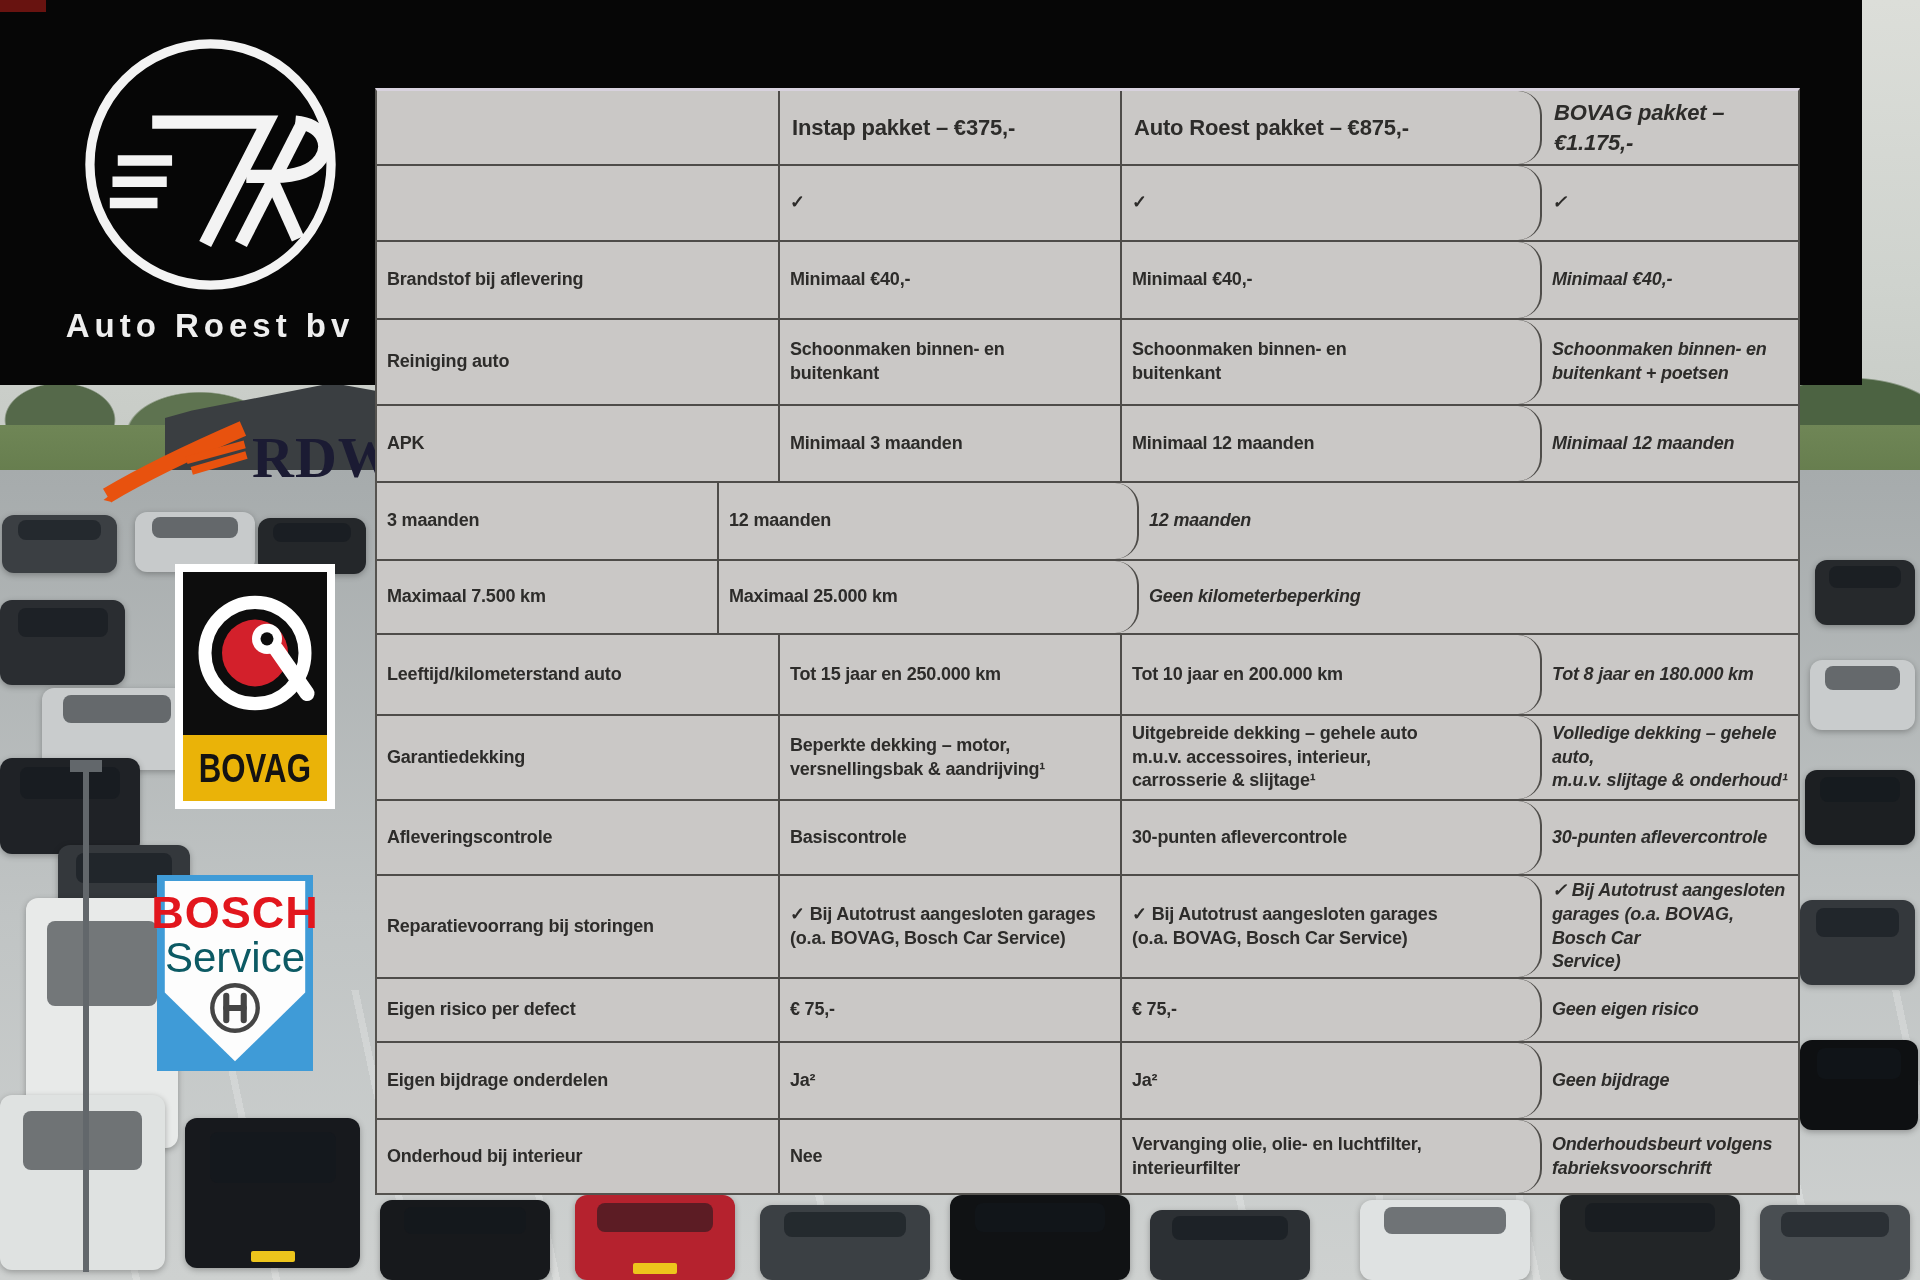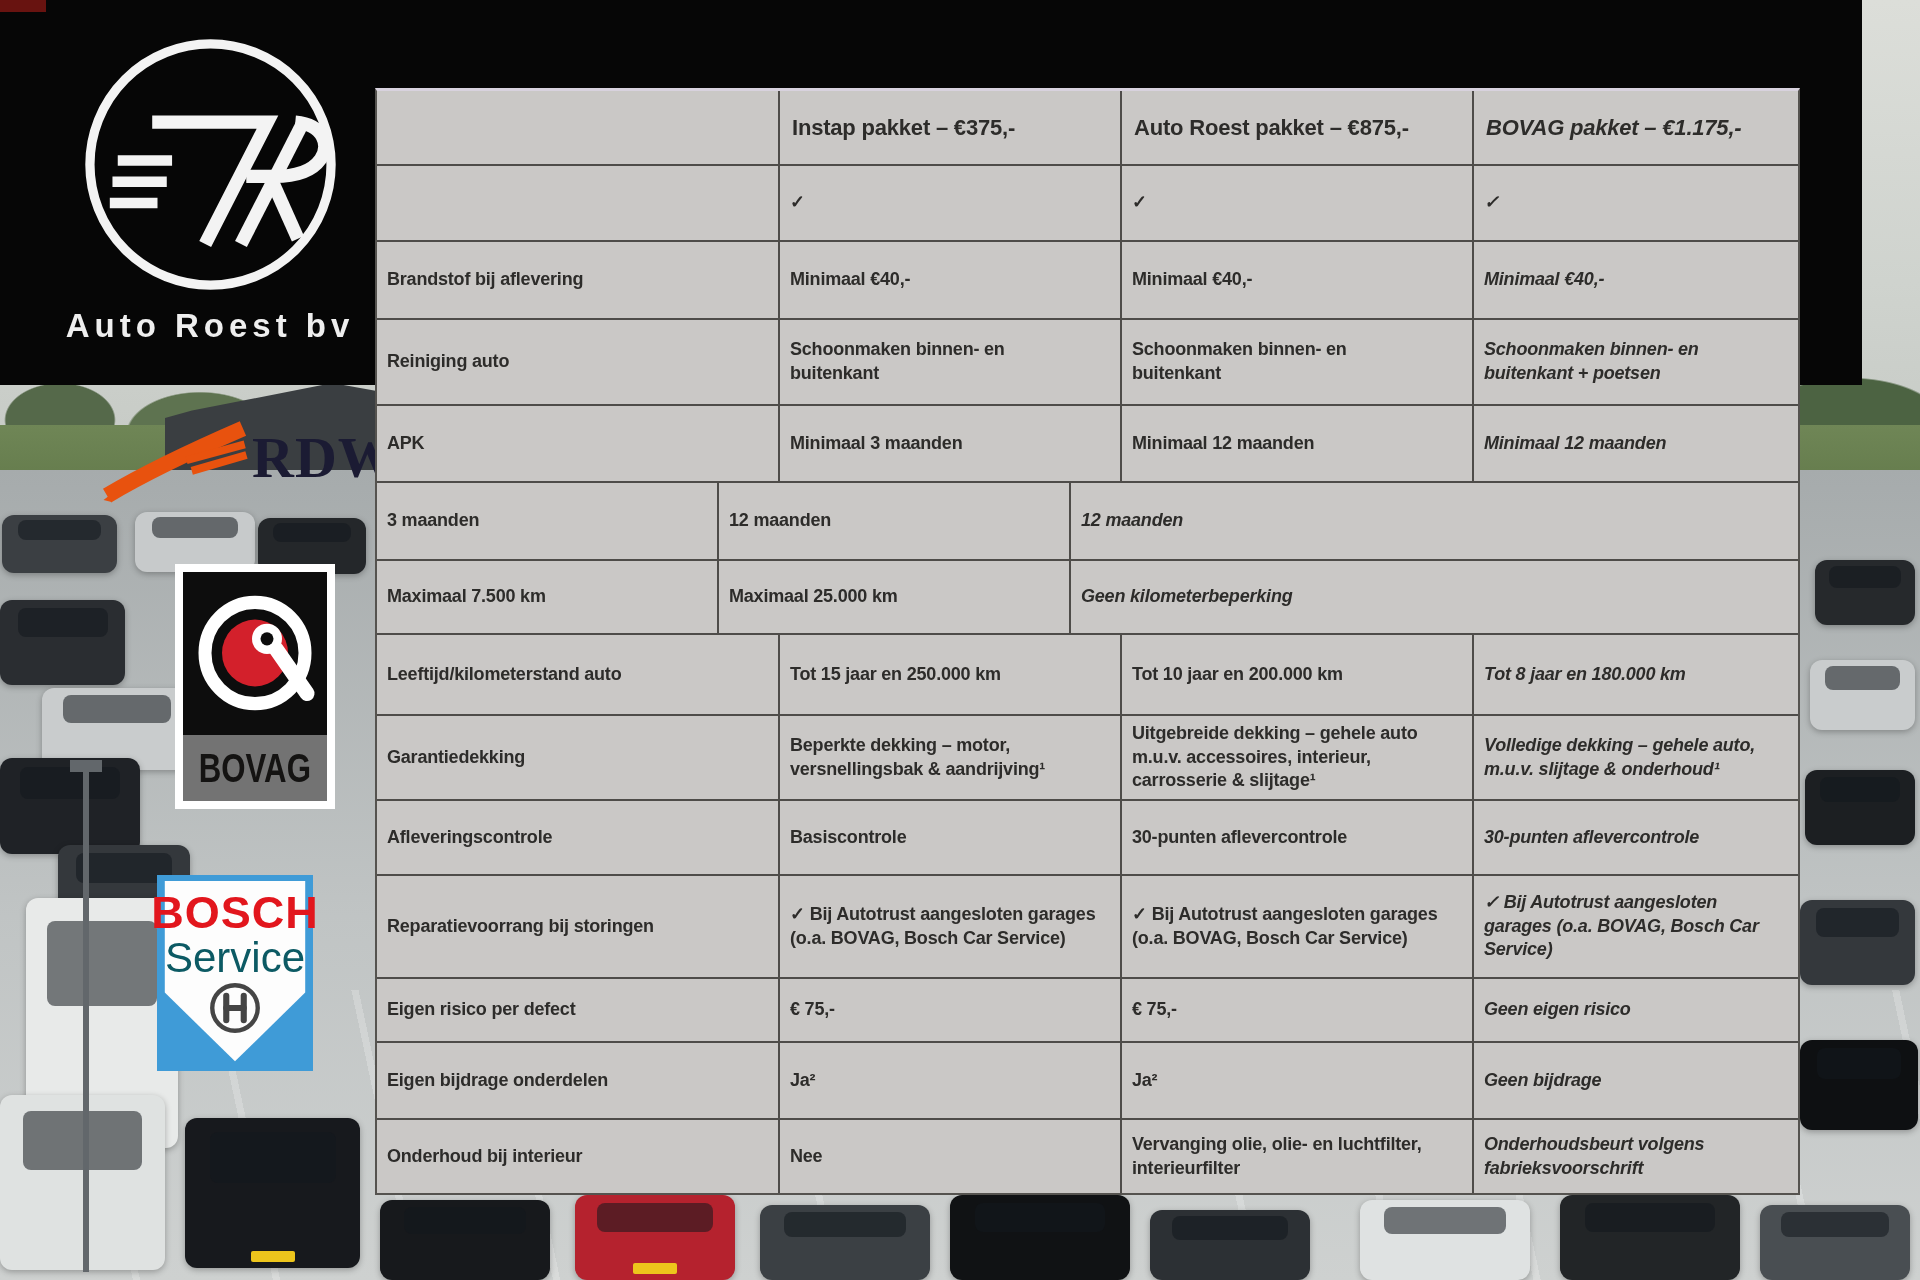--- a/index.html
+++ b/index.html
@@ -43,42 +43,42 @@
 
   
   .rdw{position:absolute;left:100px;top:408px;height:100px;display:flex;align-items:center;z-index:15;}
   .rdw-text{font-family:"Liberation Serif",serif;font-weight:bold;font-size:58px;color:#1b1b33;
        letter-spacing:1px;margin-left:2px;line-height:1;}
 
   .bovag{position:absolute;left:175px;top:564px;width:160px;height:245px;background:#ffffff;
        z-index:15;box-sizing:border-box;padding:8px;display:flex;flex-direction:column;}
   .bovag-top{flex:1;}
   .bovag-top svg{display:block;width:100%;height:100%;}
-  .bovag-bottom{height:66px;background:#737373;display:flex;align-items:center;justify-content:center;}
+  .bovag-bottom{height:66px;background:#eab308;display:flex;align-items:center;justify-content:center;}
   .bovag-word{font-weight:bold;font-size:40px;color:#141312;transform:scaleX(.78);letter-spacing:0px;}
 
   .bosch{position:absolute;left:157px;top:875px;width:156px;height:196px;background:#3f9bd7;z-index:15;}
   .bosch-badge{position:absolute;inset:0;background:#fdfdfd;
        clip-path:polygon(5% 3%,95% 3%,95% 60%,50% 95%,5% 60%);}
   .bosch-content{position:absolute;inset:0;display:flex;flex-direction:column;align-items:center;padding-top:14px;}
   .bosch-word{font-weight:bold;font-size:45px;color:#e2161d;letter-spacing:1px;line-height:1.05;}
   .service-word{font-weight:normal;font-size:42px;color:#0c5a64;line-height:1.05;}
 
   
   .pkg-table{position:absolute;left:375px;top:88px;width:1425px;z-index:20;background:#cac8c6;
        box-sizing:border-box;border:2px solid #55534f;border-top:3px solid #d8d2de;
        color:#2d2c2a;font-weight:bold;letter-spacing:-0.2px;}
   .t-row{display:flex;box-sizing:border-box;border-bottom:2px solid #4e4c49;}
   .t-row:last-child{border-bottom:none;}
   .t-cell{box-sizing:border-box;border-right:2px solid #4e4c49;display:flex;align-items:center;
        font-size:18px;line-height:1.32;padding:14px 10px;white-space:pre-line;}
   .t-cell:last-child{border-right:none;font-style:italic;}
   .c0{width:403px;}
   .c1{width:342px;}
-  .c2{width:352px;}
+  .c2{width:420px;border-radius:24px;}
   .c3{flex:1;}
   .t-head .t-cell{font-size:22px;letter-spacing:-0.2px;padding-left:12px;}
 </style>
 </head>
 <body>
 
 <div class="stage">
 
   <div class="photo">
     <div class="sky"></div>

